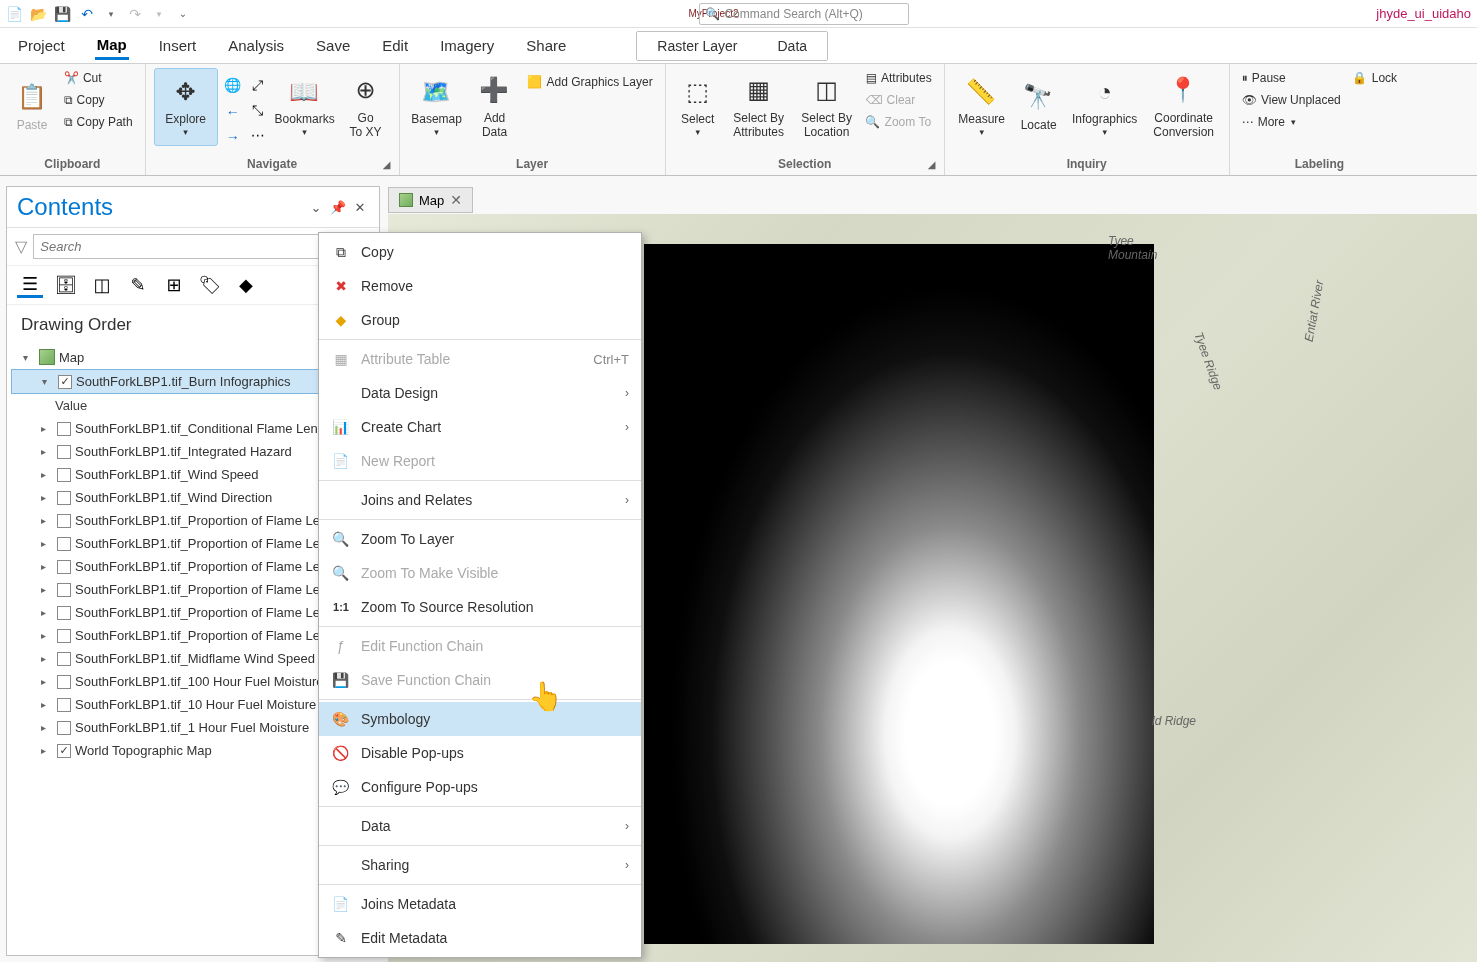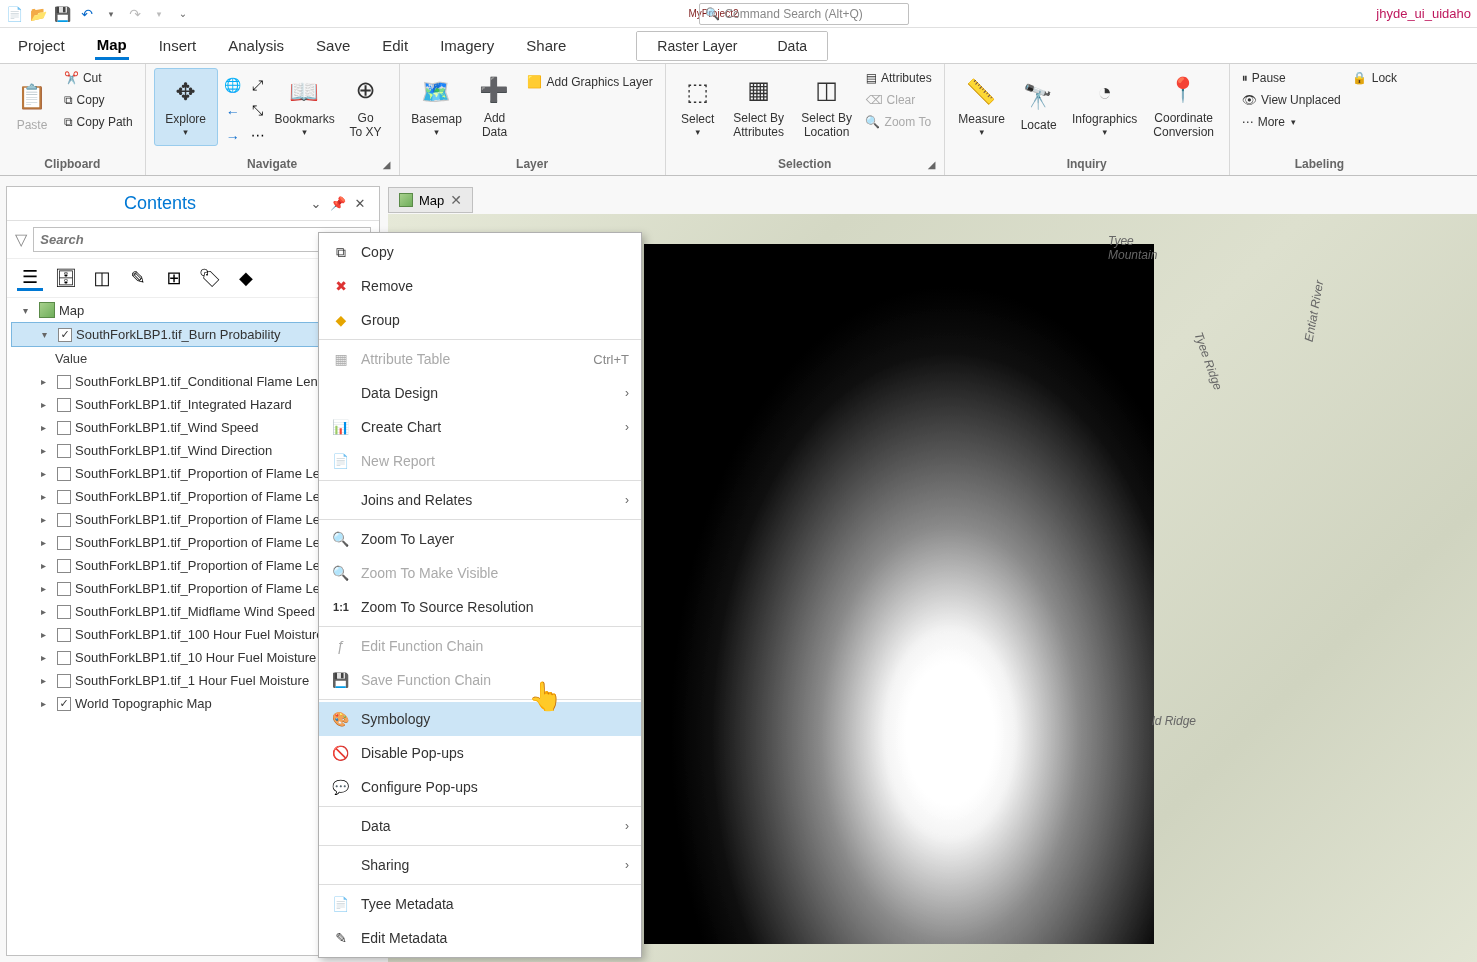--- a/index.html
+++ b/index.html
@@ -31,24 +31,24 @@
 .ribbon-btn-lg.highlighted { background: #cce5f6; border: 1px solid #99cced; border-radius: 3px; }
 .ribbon-btn-sm { display: flex; align-items: center; gap: 4px; font-size: 12px; color: #333; padding: 3px 4px; cursor: pointer; white-space: nowrap; }
 .ribbon-btn-sm.disabled { color: #aaa; }
 .ribbon-col { display: flex; flex-direction: column; gap: 2px; }
 .ribbon-icon-grid { display: grid; grid-template-columns: repeat(2, 22px); gap: 3px; }
 .small-icon { width: 22px; height: 22px; display: flex; align-items: center; justify-content: center; font-size: 14px; cursor: pointer; }
 
 
 .contents-pane { position: absolute; left: 6px; top: 186px; width: 374px; height: 770px; background: #fff; border: 1px solid #c0c0c0; }
 .contents-header { display: flex; align-items: center; padding: 6px 10px; border-bottom: 1px solid #e0e0e0; }
-.contents-title { color: #0078d4; font-size: 18px; font-weight: 400; flex: 1; text-align: center; }
+.contents-title { color: #0078d4; font-size: 24px; font-weight: 400; flex: 1; }
 .pane-btn { width: 18px; height: 18px; font-size: 13px; color: #555; cursor: pointer; margin-left: 4px; display: flex; align-items: center; justify-content: center; }
 .search-row { display: flex; align-items: center; padding: 6px 8px; gap: 6px; border-bottom: 1px solid #eee; }
-.search-input { flex: 1; border: 1px solid #c0c0c0; padding: 4px 6px; font-size: 13px; color: #0c4a6e; font-style: italic; font-weight: bold; }
+.search-input { flex: 1; border: 1px solid #c0c0c0; padding: 4px 6px; font-size: 13px; color: #0c4a6e; font-style: italic; }
 .toc-toolbar { display: flex; gap: 10px; padding: 6px 10px; border-bottom: 1px solid #eee; }
 .toc-tool { width: 26px; height: 26px; display: flex; align-items: center; justify-content: center; font-size: 18px; cursor: pointer; }
 .toc-tool.active { border-bottom: 3px solid #0078d4; }
 .drawing-order { padding: 10px 14px; font-size: 17px; color: #333; }
 .toc-tree { font-size: 13px; color: #333; padding: 0 4px; }
 .tree-row { display: flex; align-items: center; padding: 4px 2px; gap: 4px; white-space: nowrap; overflow: hidden; }
 .tree-row.selected { background: #cde6f7; border: 1px solid #7bb7e0; }
 .tree-indent-1 { padding-left: 12px; }
 .tree-indent-2 { padding-left: 30px; }
 .expander { width: 12px; color: #666; font-size: 10px; cursor: pointer; }
@@ -298,31 +298,32 @@
   </div>
   <div class="toc-toolbar">
     <span class="toc-tool active">☰</span>
     <span class="toc-tool">🗄</span>
     <span class="toc-tool">◫</span>
     <span class="toc-tool">✎</span>
     <span class="toc-tool">⊞</span>
     <span class="toc-tool">🏷</span>
     <span class="toc-tool">◆</span>
   </div>
+  <div class="drawing-order">Drawing Order</div>
 
   <div class="toc-tree">
     <div class="tree-row tree-indent-1">
       <span class="expander">▾</span>
       <span class="map-icon"></span>
       <span>Map</span>
     </div>
     <div class="tree-row tree-indent-2 selected">
       <span class="expander">▾</span>
       <span class="checkbox">✓</span>
-      <span>SouthForkLBP1.tif_Burn Probability</span>
+      <span>SouthForkLBP1.tif_Burn Infographics</span>
     </div>
     <div class="tree-row value-label">Value</div>
     <div id="layer-list">
         <div class="tree-row tree-indent-2">
           <span class="expander">▸</span>
           <span class="checkbox"></span>
           <span>SouthForkLBP1.tif_Conditional Flame Leng</span>
         </div>
         <div class="tree-row tree-indent-2">
           <span class="expander">▸</span>
@@ -497,21 +498,21 @@
     </div>
   <div class="menu-sep"></div>
   <div class="menu-item">
       <span class="mi-icon"></span>
       <span class="mi-label">Sharing</span>
       <span class="mi-arrow">›</span>
     </div>
   <div class="menu-sep"></div>
   <div class="menu-item">
       <span class="mi-icon">📄</span>
-      <span class="mi-label">Tyee Metadata</span>
+      <span class="mi-label">Joins Metadata</span>
     </div>
   <div class="menu-item">
       <span class="mi-icon">✎</span>
       <span class="mi-label">Edit Metadata</span>
     </div>
 </div>
 
 <div class="cursor-pointer">👆</div>
 
 </body></html>

